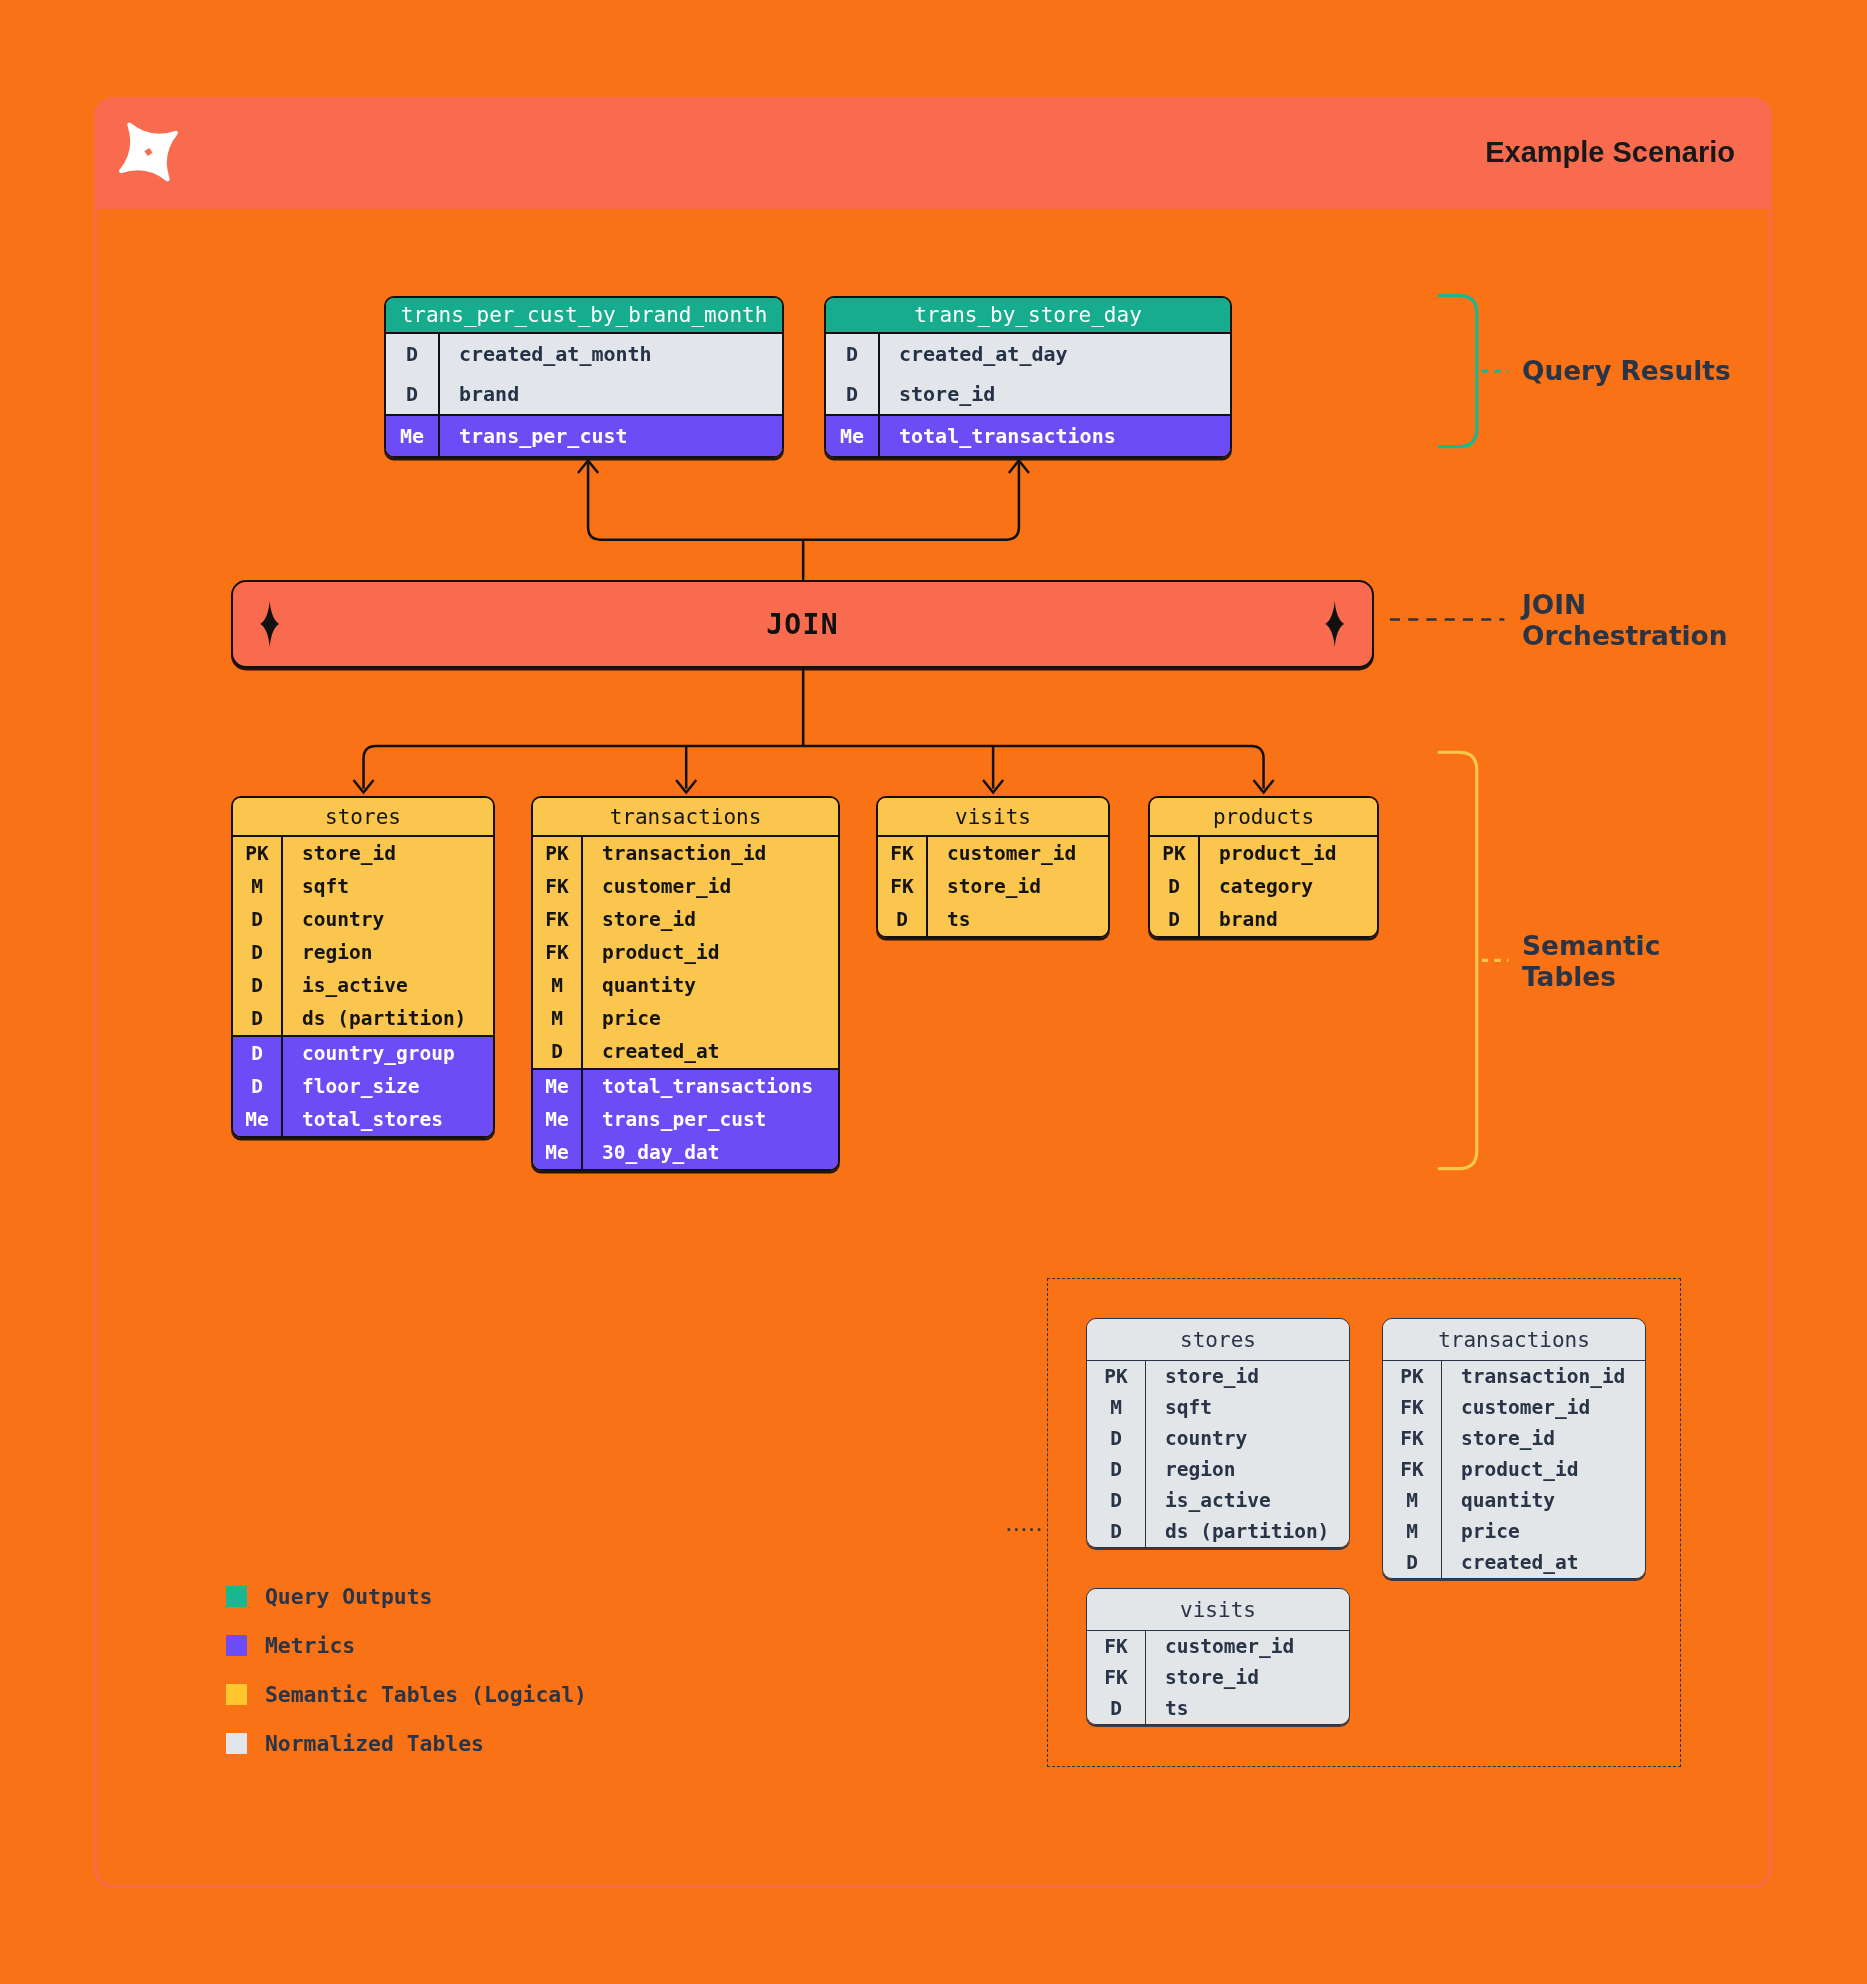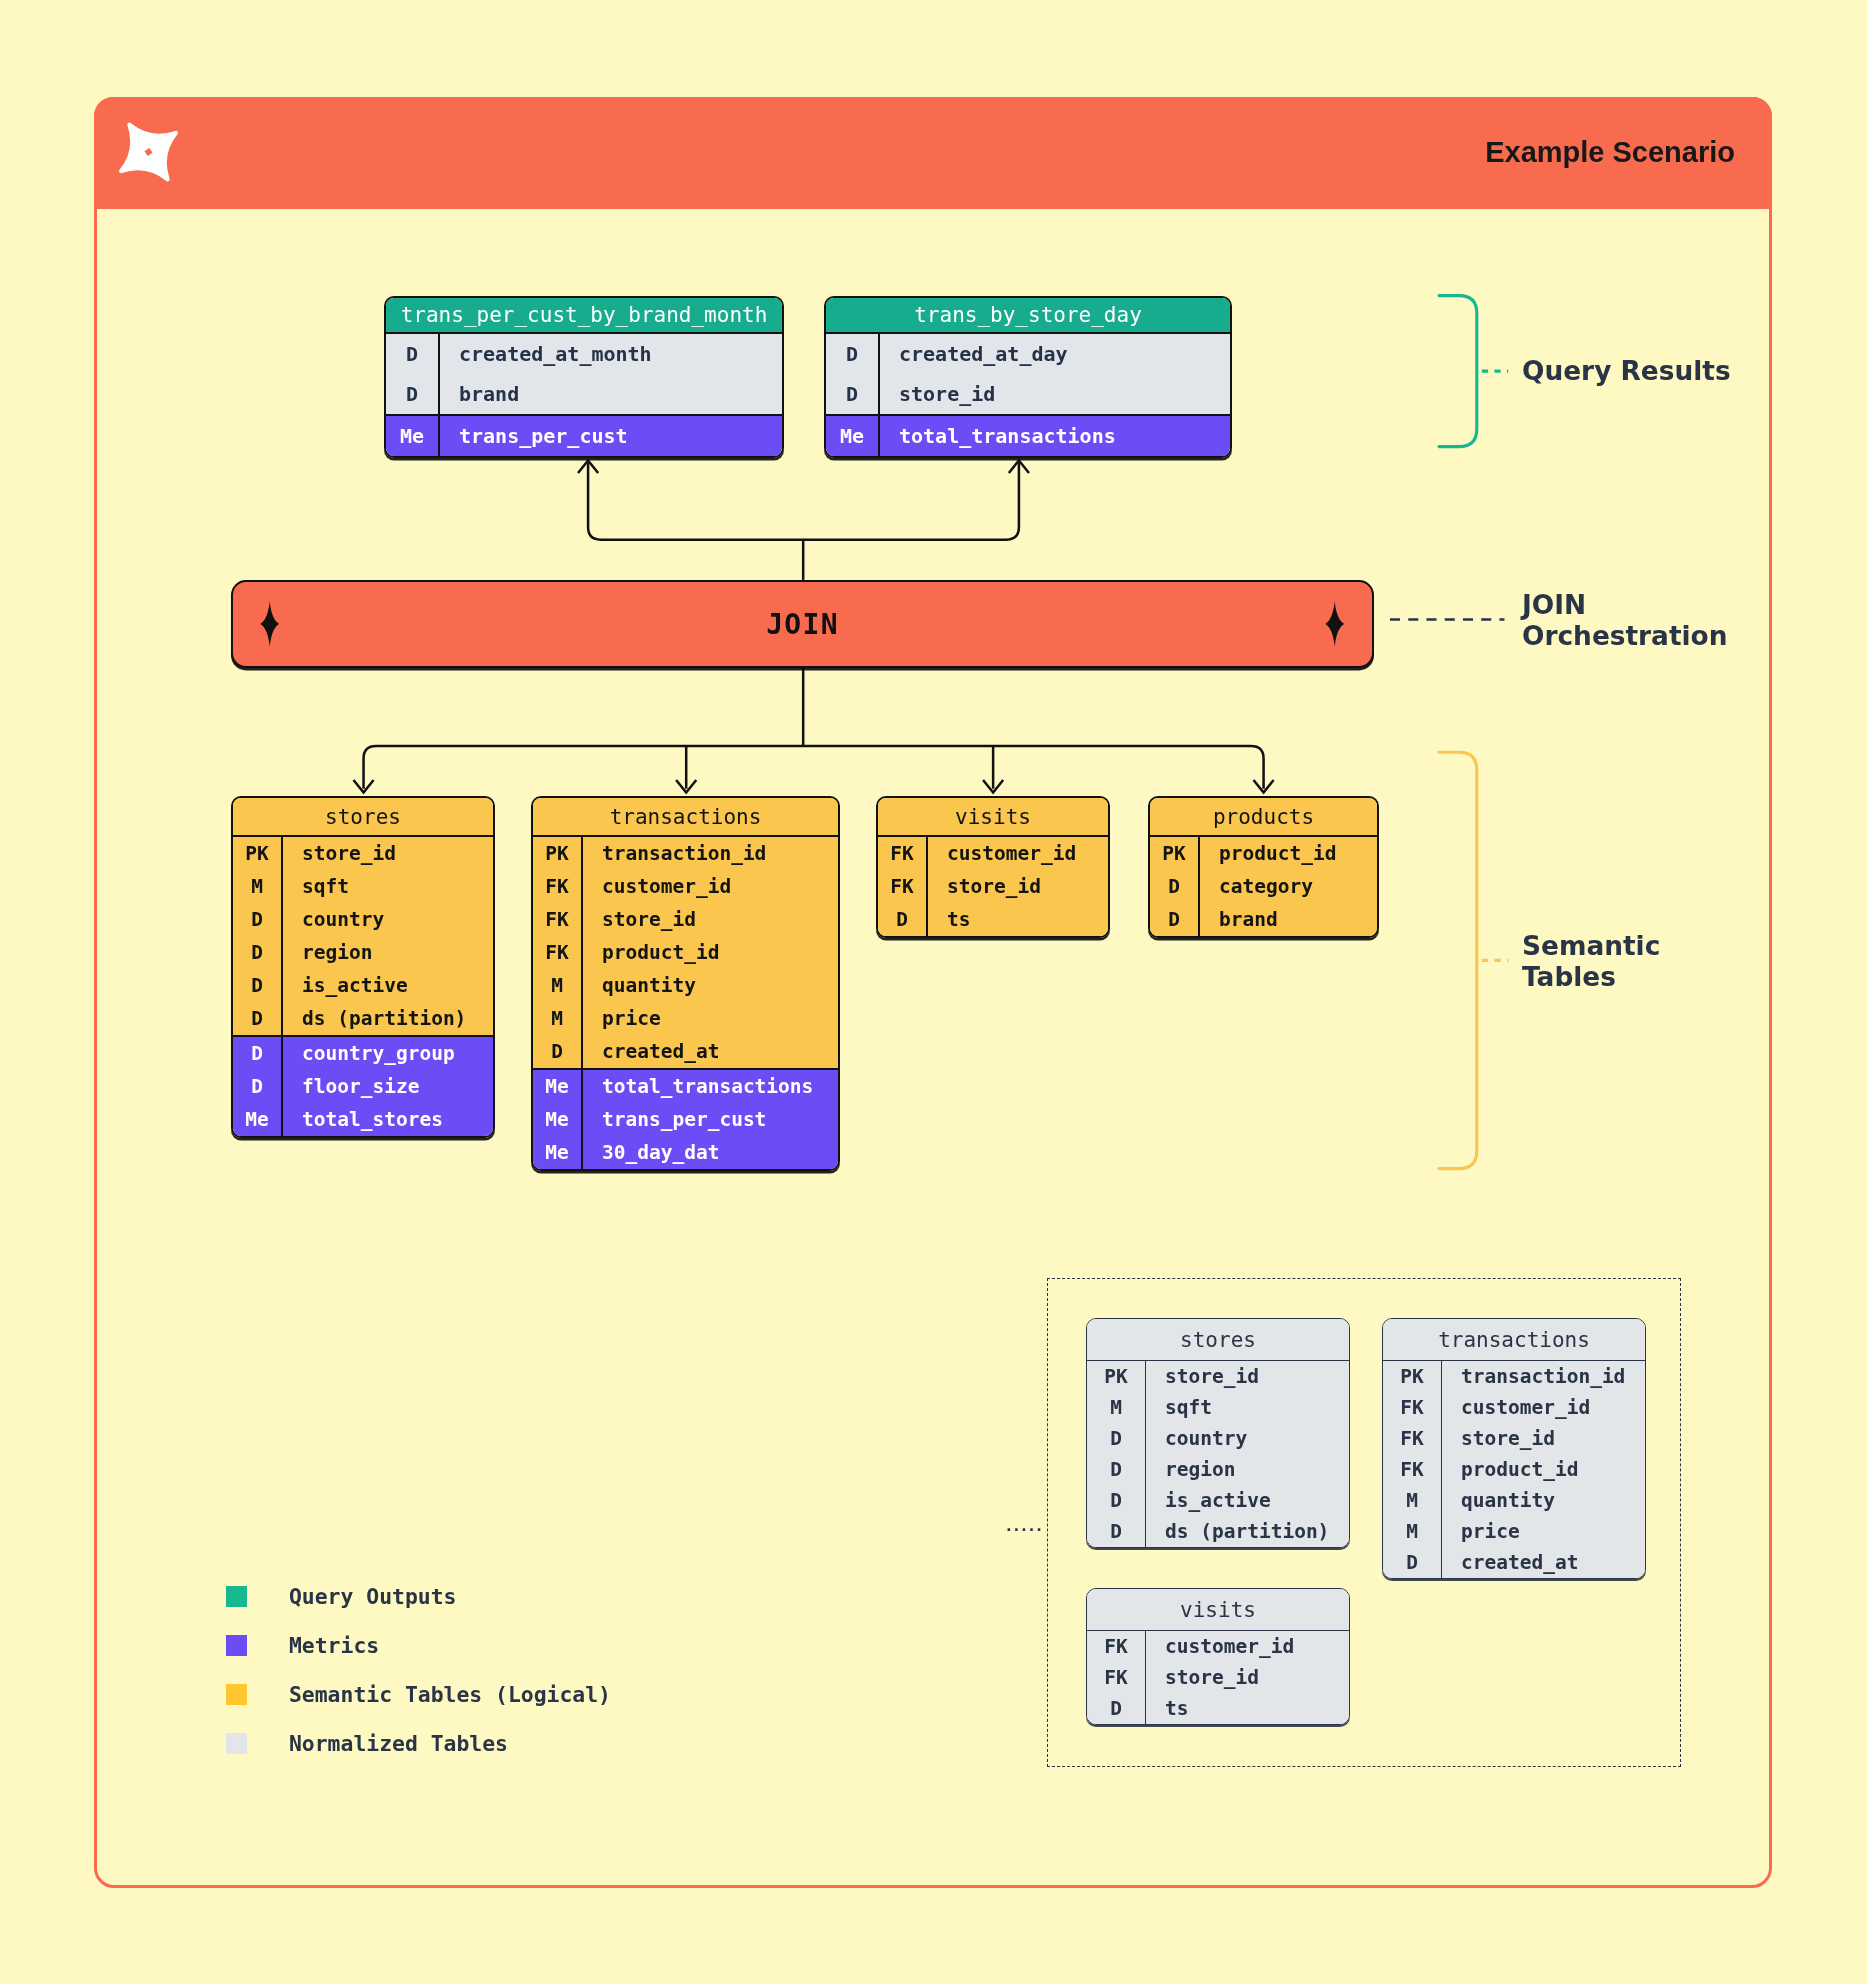--- a/index.html
+++ b/index.html
@@ -1,16 +1,16 @@
 <!DOCTYPE html>
 <html style="font-size:10px"><head>
 <meta charset="utf-8">
 <style>
   html,body{margin:0;padding:0;background:#fff;}
-  .stage{position:relative;width:1868px;height:1985px;background:#fef9c3;overflow:hidden;
+  .stage{position:relative;width:1868px;height:1985px;background:#f97316;overflow:hidden;
          font-family:"DejaVu Sans Mono",monospace;}
 
   
   .card-band{position:absolute;left:94px;top:97px;width:1678px;height:112px;
              background:#F96B4E;border-radius:19px 19px 0 0;}
   .card-frame{position:absolute;left:94px;top:97px;width:1678px;height:1791px;
               border:3.1px solid #F96B4E;border-radius:20px;box-sizing:border-box;pointer-events:none;}
   .header-title{position:absolute;right:133px;top:136px;font-family:"Liberation Sans","DejaVu Sans",sans-serif;
                 font-weight:700;font-size:29px;color:#181818;}
   .logo{position:absolute;left:119px;top:121px;width:59px;height:62px;}
@@ -63,21 +63,21 @@
   
   .side-label{position:absolute;font-family:"DejaVu Sans","Liberation Sans",sans-serif;
               font-weight:700;font-size:26.4px;line-height:1.18;color:#2A3447;}
 
   
   .dotted-box{position:absolute;left:1047px;top:1278px;width:634px;height:489px;
               border:1.9px dashed #2A3447;box-sizing:border-box;}
 
   
   .legend{position:absolute;left:226px;top:1585px;}
-  .legend-item{display:flex;align-items:center;height:22.6px;margin-bottom:26.4px;gap:24px;}
+  .legend-item{display:flex;align-items:center;height:22.6px;margin-bottom:26.4px;}
   .legend-swatch{width:21.4px;height:21.4px;flex:0 0 auto;}
   .legend-label{margin-left:17.6px;font-size:21.4px;font-weight:700;color:#2A3447;white-space:nowrap;}
 </style>
 </head>
 <body>
 
 <div class="stage">
 
   <div class="card-band"></div>
 

